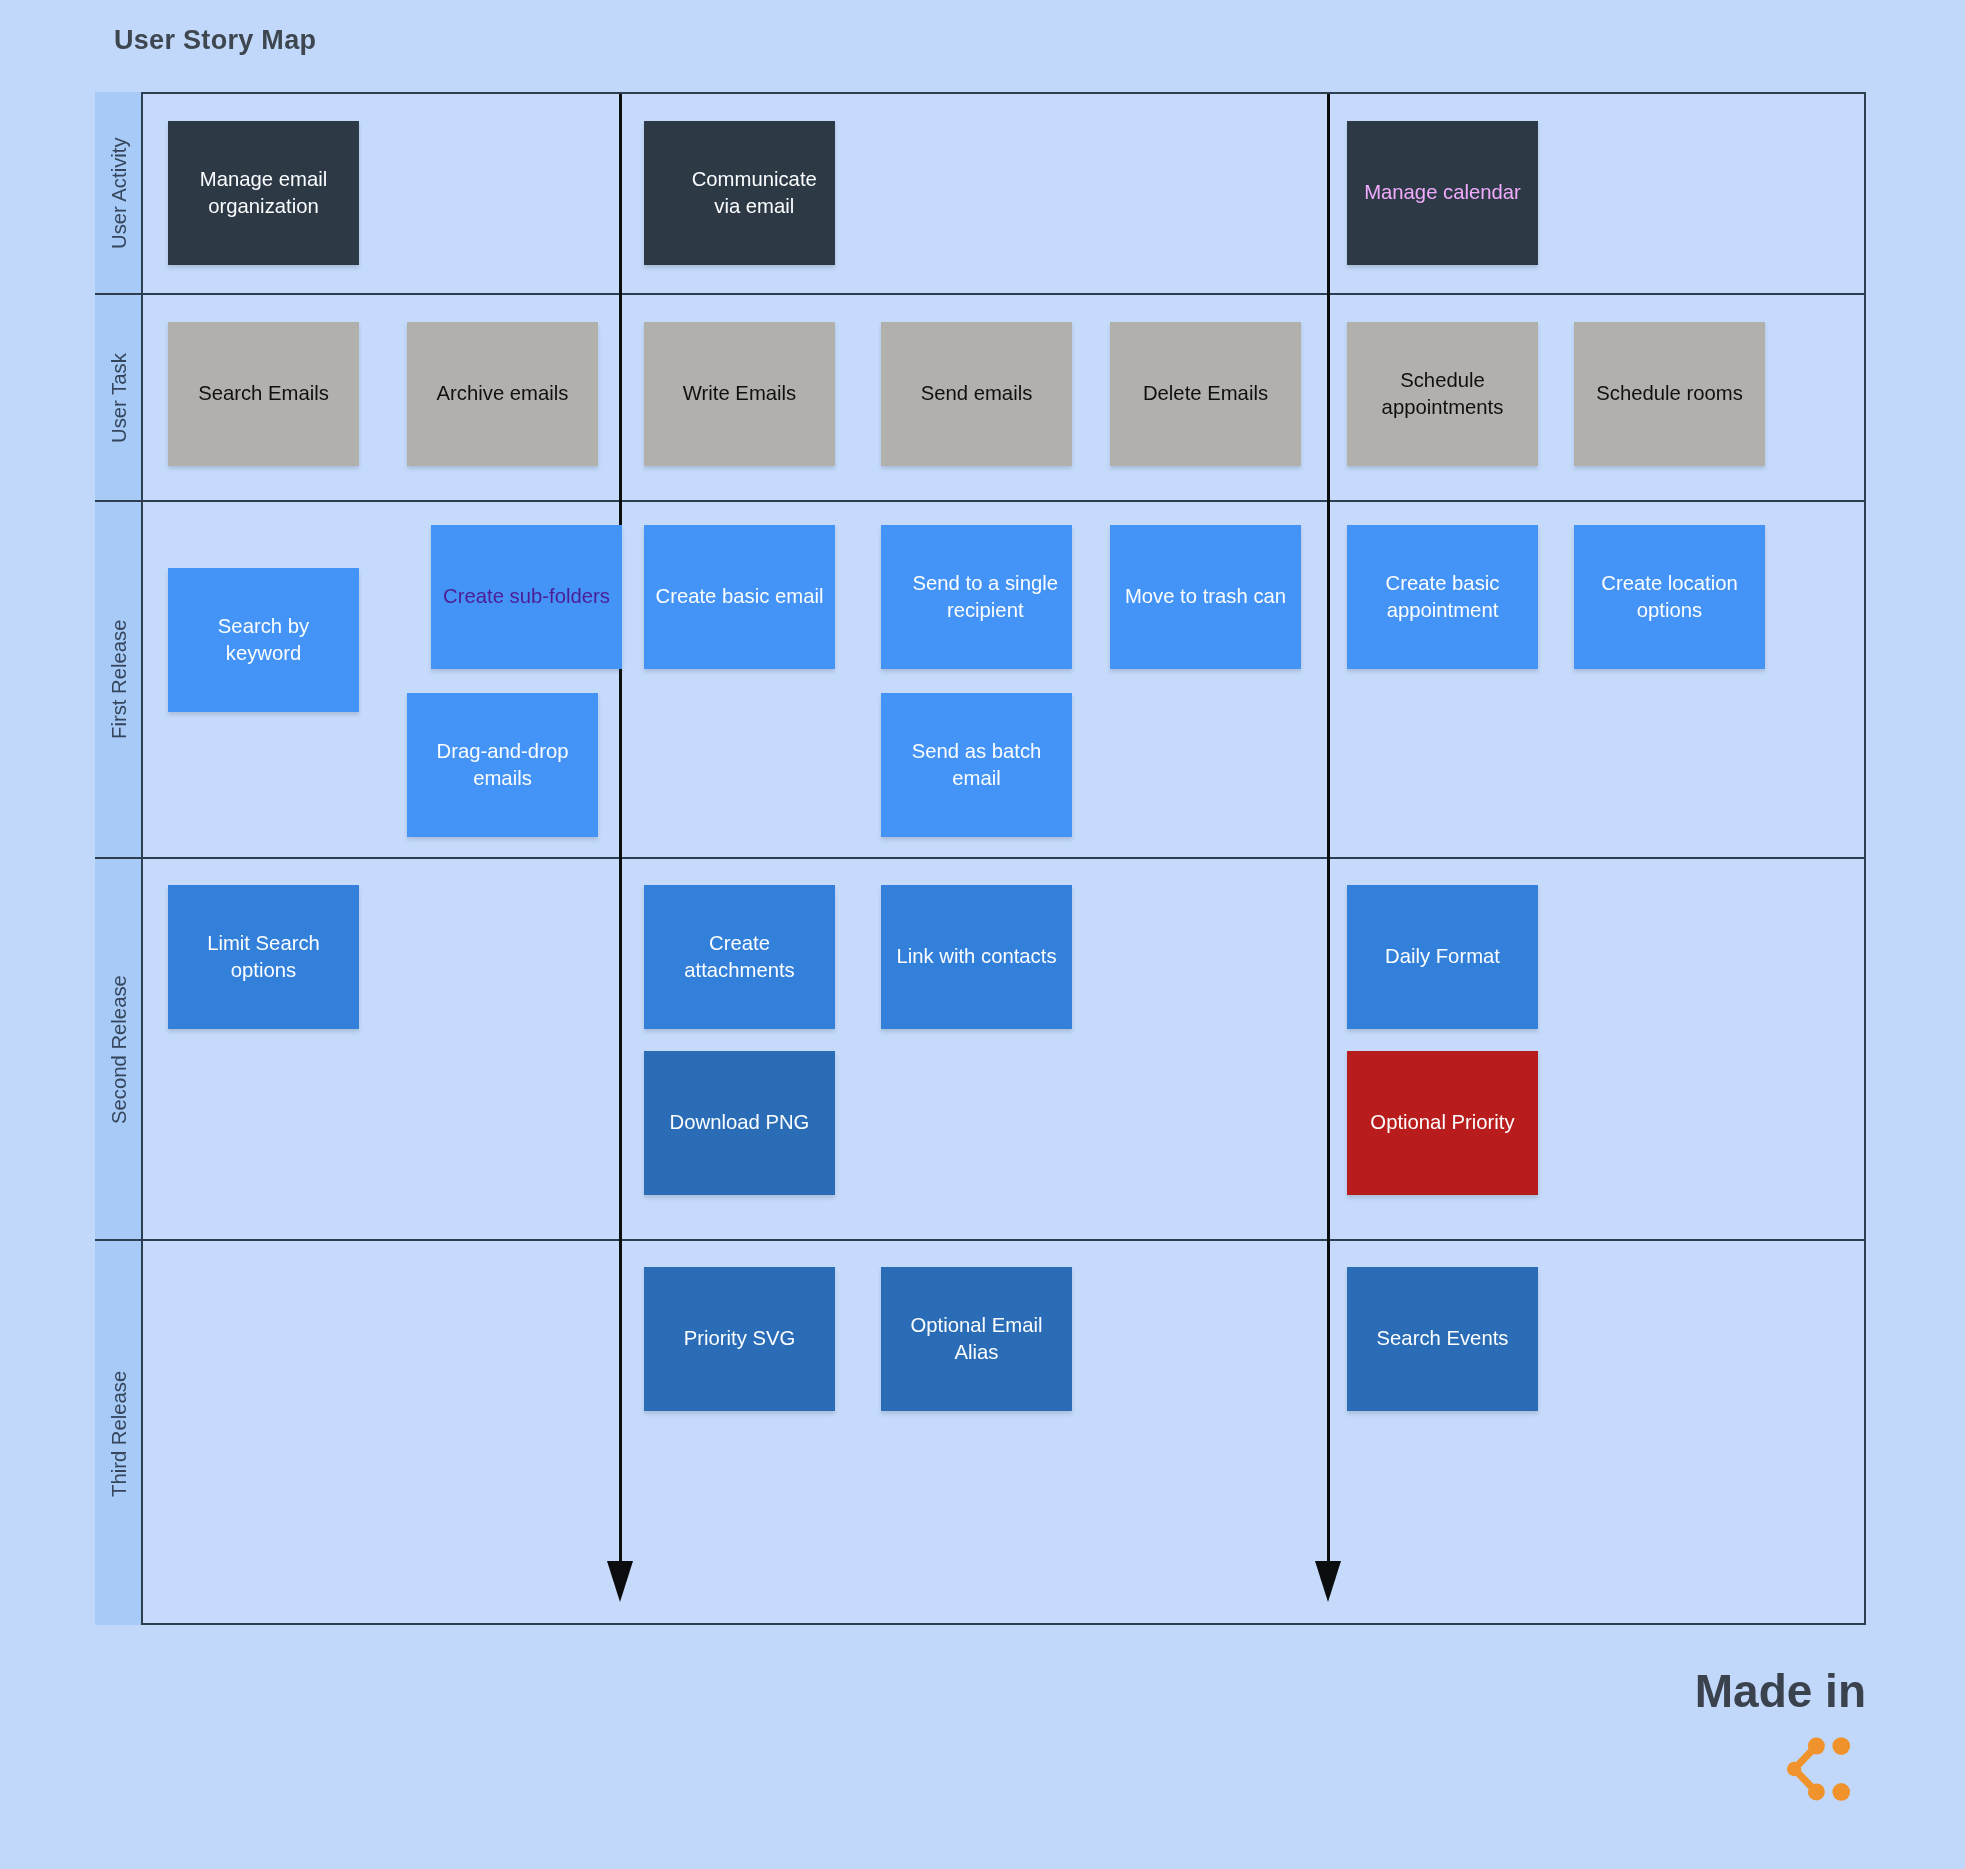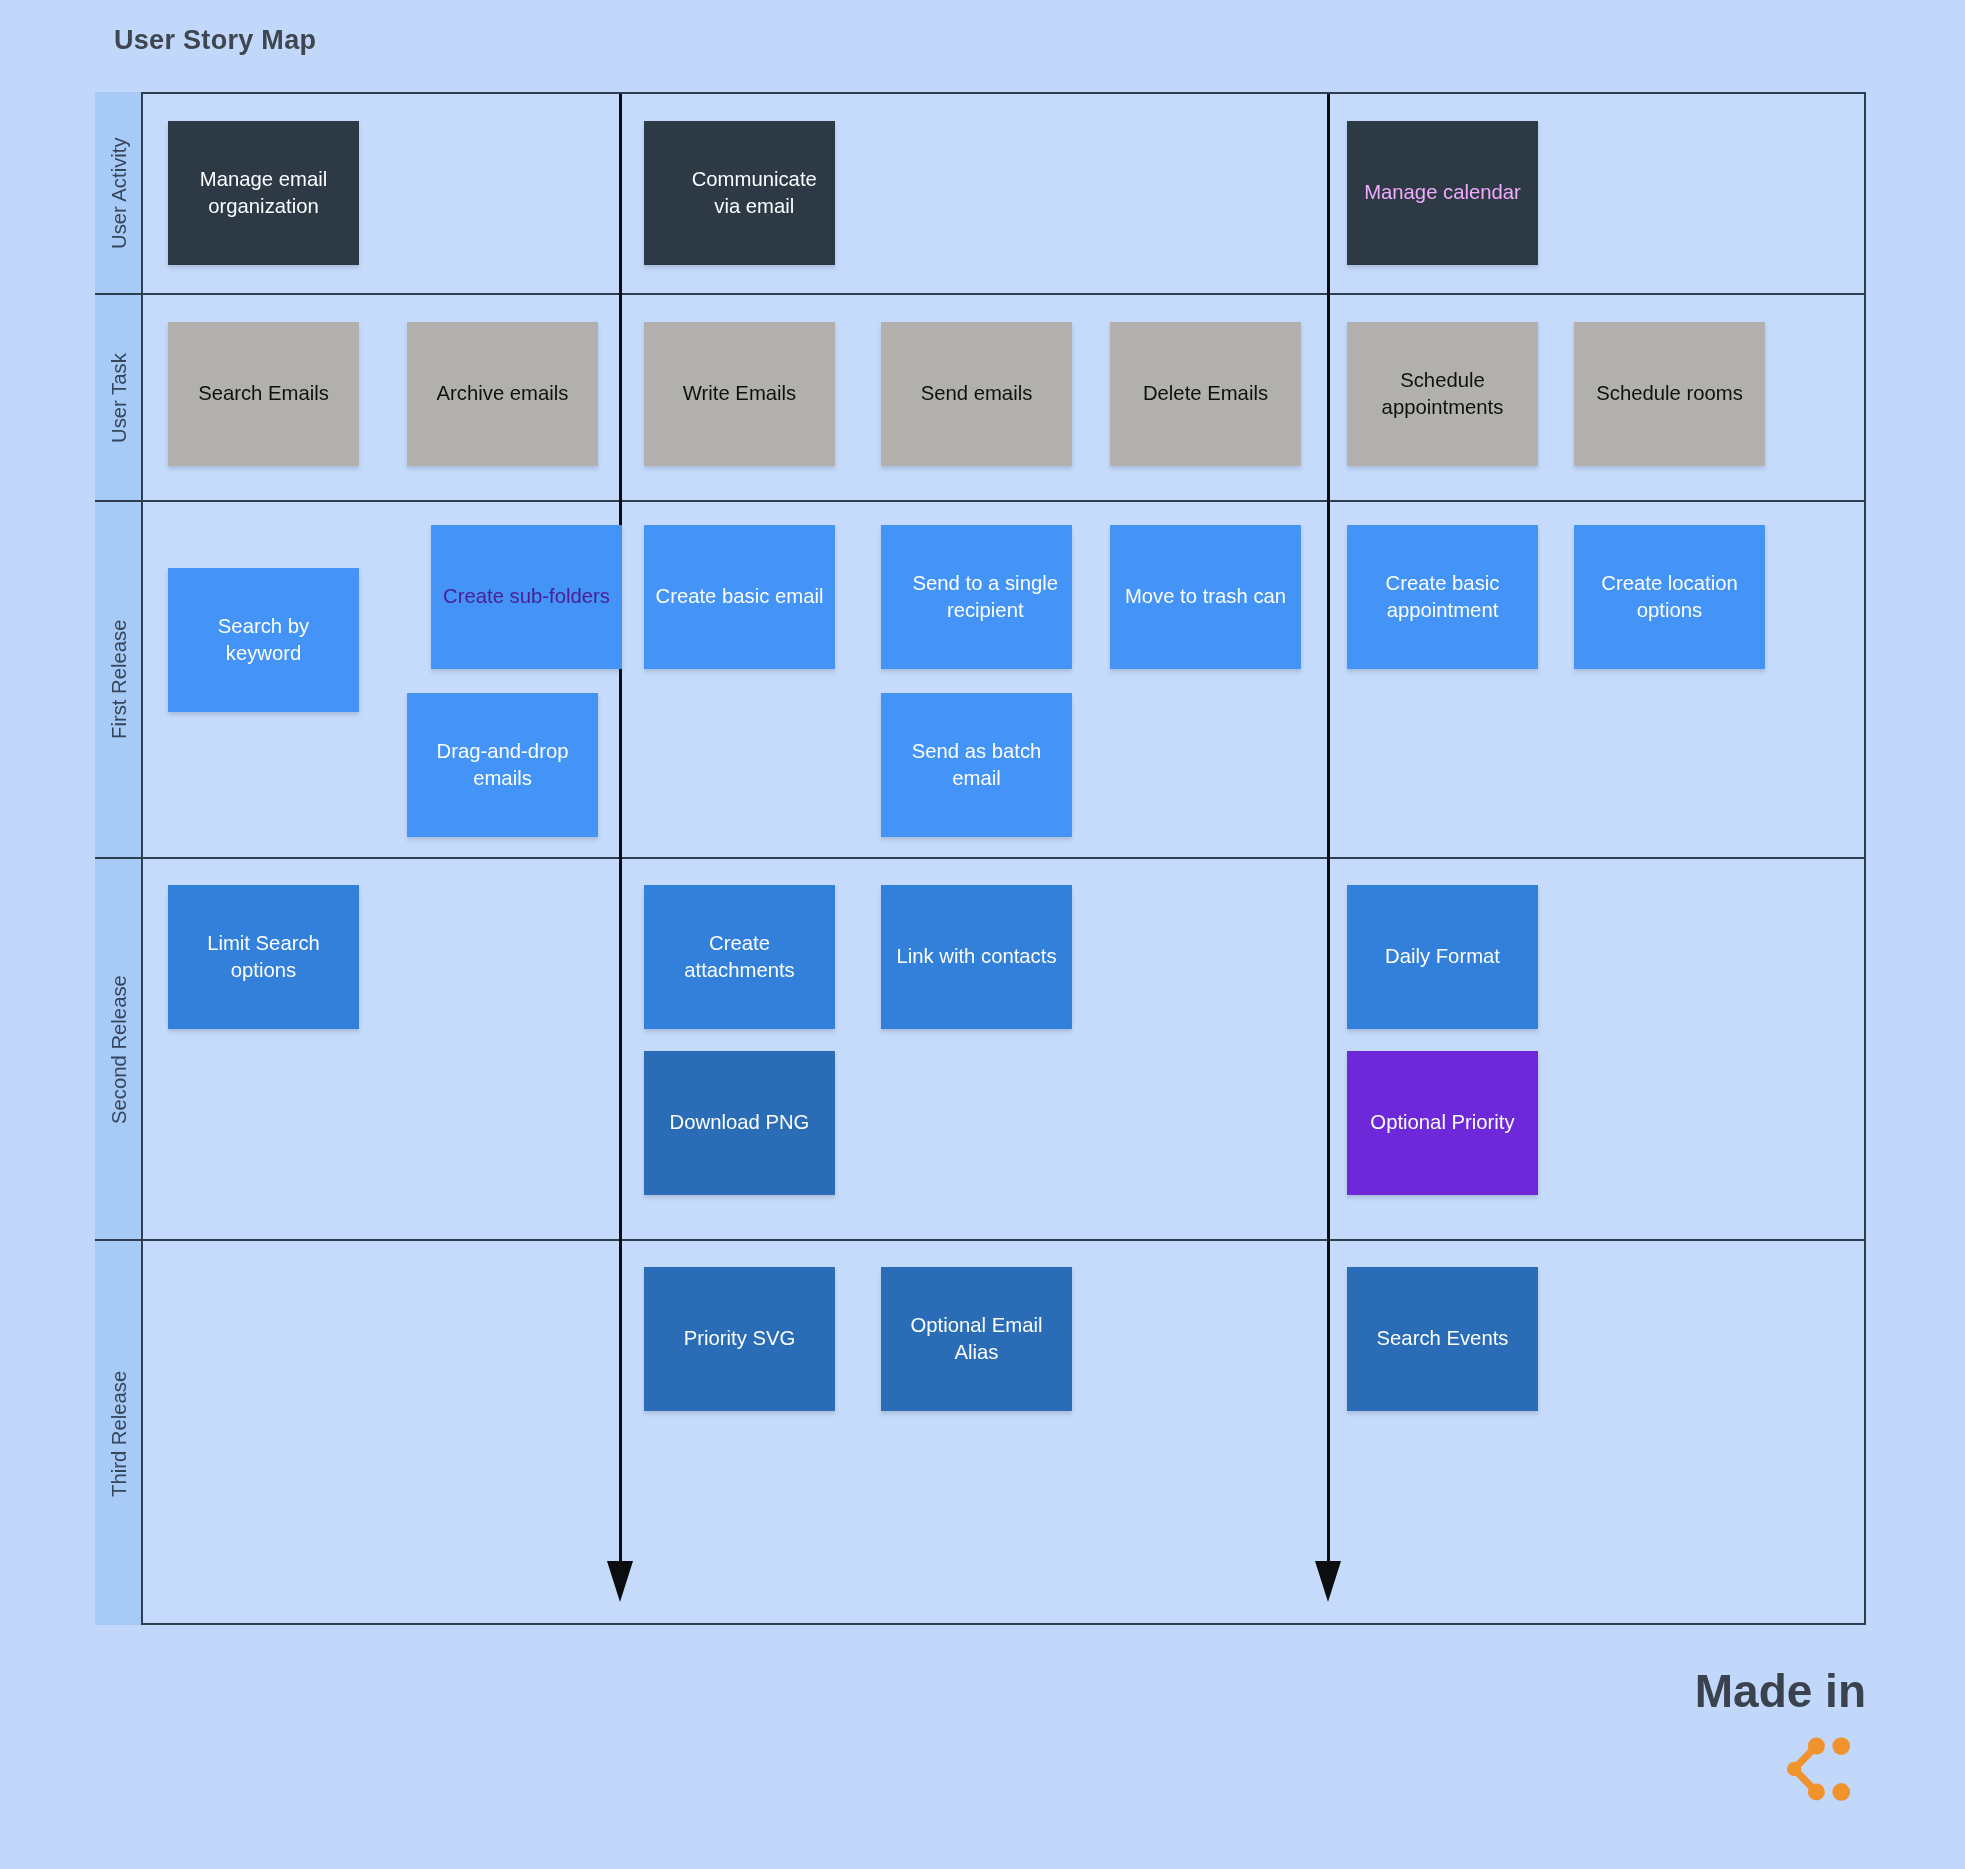--- a/index.html
+++ b/index.html
@@ -116,21 +116,21 @@
     <div class="card" style="left: 1110px; top: 525px; background: rgb(68, 148, 247); color: rgb(251, 253, 254);">Move to trash can</div>
     <div class="card" style="left: 1347px; top: 525px; background: rgb(68, 148, 247); color: rgb(251, 253, 254);">Create basic appointment</div>
     <div class="card" style="left: 1574px; top: 525px; background: rgb(68, 148, 247); color: rgb(251, 253, 254);">Create location options</div>
     <div class="card" style="left: 407px; top: 693px; background: rgb(68, 148, 247); color: rgb(251, 253, 254);">Drag-and-drop emails</div>
     <div class="card" style="left: 881px; top: 693px; background: rgb(68, 148, 247); color: rgb(251, 253, 254);">Send as batch email</div>
     <div class="card" style="left: 168px; top: 885px; background: rgb(51, 128, 219); color: rgb(251, 253, 254);">Limit Search options</div>
     <div class="card" style="left: 644px; top: 885px; background: rgb(51, 128, 219); color: rgb(251, 253, 254);">Create attachments</div>
     <div class="card" style="left: 881px; top: 885px; background: rgb(51, 128, 219); color: rgb(251, 253, 254);">Link with contacts</div>
     <div class="card" style="left: 1347px; top: 885px; background: rgb(51, 128, 219); color: rgb(251, 253, 254);">Daily Format</div>
     <div class="card" style="left: 644px; top: 1051px; background: rgb(42, 109, 182); color: rgb(251, 253, 254);">Download PNG</div>
-    <div class="card" style="left: 1347px; top: 1051px; background: #6d28d9; color: rgb(251, 253, 254);">Optional Priority</div>
+    <div class="card" style="left: 1347px; top: 1051px; background: #b91c1c; color: rgb(251, 253, 254);">Optional Priority</div>
     <div class="card" style="left: 644px; top: 1267px; background: rgb(42, 109, 182); color: rgb(251, 253, 254);">Priority SVG</div>
     <div class="card" style="left: 881px; top: 1267px; background: rgb(42, 109, 182); color: rgb(251, 253, 254);">Optional Email Alias</div>
     <div class="card" style="left: 1347px; top: 1267px; background: rgb(42, 109, 182); color: rgb(251, 253, 254);">Search Events</div>
   </div>
 
 <div class="made-in">Made in</div>
 <div class="logo-row">
   <svg class="logo-icon" width="66" height="68" viewBox="0 0 100 104">
     <g fill="#f0932c" stroke="#f0932c">
       <line x1="12" y1="52" x2="46" y2="17" stroke-width="11" stroke-linecap="round"></line>

